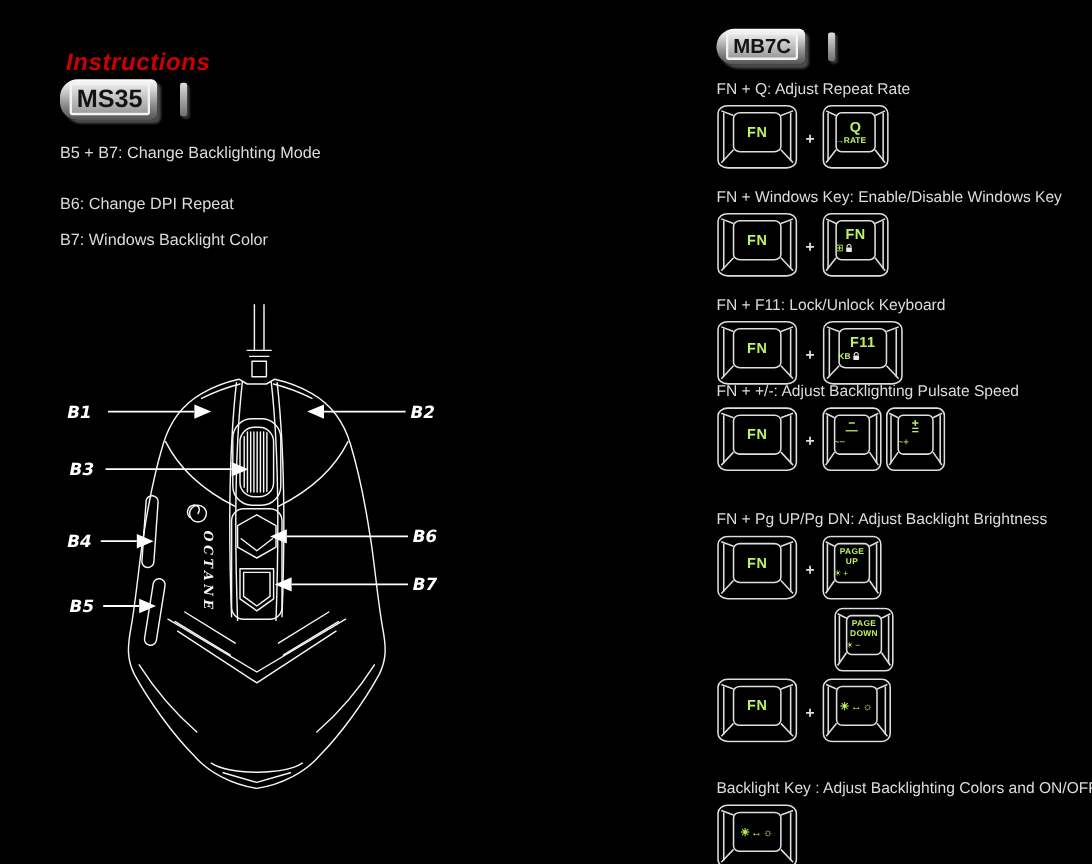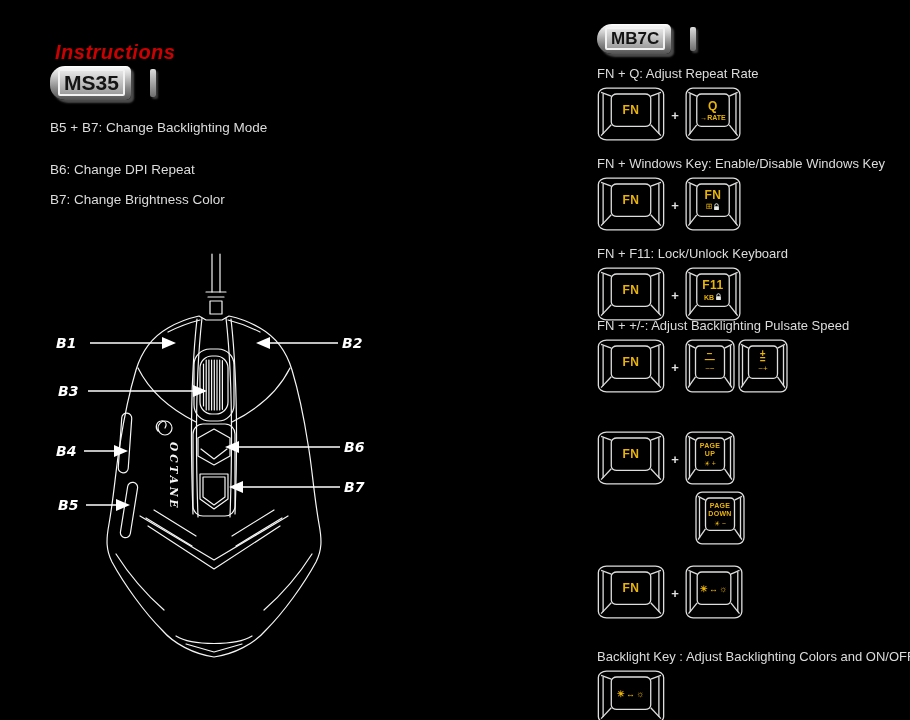--- a/index.html
+++ b/index.html
@@ -45,22 +45,22 @@
   .kb-row{display:flex;align-items:flex-start;margin-top:6px;}
   .plus-sep{width:20px;text-align:center;color:#e0e0e0;font-weight:bold;font-size:13px;margin-top:21px;flex:0 0 auto;}
   .kb-stack{margin-left:98px;margin-top:6px;}
 
   
   .keycap{position:relative;flex:0 0 auto;}
   .keycap svg.kc{position:absolute;inset:0;width:100%;height:100%;}
   .kc rect,.kc line{fill:none;stroke:#dedede;stroke-width:1.3;vector-effect:non-scaling-stroke;}
   .kc-face{
     position:absolute;left:20%;right:20%;top:12%;bottom:26%;
-    display:flex;flex-direction:column;align-items:center;justify-content:center;
-    color:#eab308;text-align:center;
+    display:flex;flex-direction:column;justify-content:center;
+    color:#bef264;text-align:center;
   }
   .kc-main{font-weight:bold;font-size:12px;line-height:1;letter-spacing:.5px;}
   .kc-main.longtxt{font-size:7px;line-height:1.15;letter-spacing:.3px;}
   .kc-sub{margin-top:2px;font-size:7px;line-height:1;display:flex;align-items:center;gap:1px;}
   .stack{display:block;font-size:10px;line-height:.62;font-weight:bold;}
   .bl{font-size:9px;letter-spacing:1px;font-weight:bold;}
   .lock-svg{width:7px;height:8px;display:inline-block;}
   .tinyb{font-weight:bold;}
   .mouse-svg{position:absolute;}
 </style>
@@ -78,21 +78,21 @@
 
 <div class="badge badge-mb7c">
   <div class="badge-body">
     <span class="badge-label">MB7C</span>
   </div>
   <div class="badge-tab"></div>
 </div>
 
 <div class="mouse-instr" style="top:120px">B5 + B7: Change Backlighting Mode</div>
 <div class="mouse-instr" style="top:162px">B6: Change DPI Repeat</div>
-<div class="mouse-instr" style="top:192px">B7: Change Brightness Color</div>
+<div class="mouse-instr" style="top:192px">B7: Windows Backlight Color</div>
 
 <svg class="mouse-svg" viewBox="0 0 368 428" style="left:36px;top:252px;width:368px;height:428px;">
   <g stroke="#f5f5f5" fill="none" stroke-width="1.2" stroke-linejoin="round" stroke-linecap="round">
 
     <g>
       <line x1="176" y1="2" x2="176" y2="40"></line>
       <line x1="184" y1="2" x2="184" y2="40"></line>
       <path d="M170,40 h20 M172,45 h16 M174,49 h12 v13 h-12 z"></path>
     </g>
 
@@ -287,21 +287,21 @@
             <line x1="6" y1="90" x2="21" y2="70"></line>
             <line x1="94" y1="90" x2="79" y2="70"></line>
             <line x1="9" y1="13" x2="9" y2="87"></line>
             <line x1="91" y1="13" x2="91" y2="87"></line>
           </svg>
           <div class="kc-face">
             <div class="kc-main">FN</div>
           </div>
         </div>
         <div class="plus-sep">+</div>
-        <div class="keycap" style="width:56px;height:54px">
+        <div class="keycap" style="width:68px;height:54px">
           <svg class="kc" viewBox="0 0 100 100" preserveAspectRatio="none">
             <rect x="2" y="2" width="96" height="96" rx="12"></rect>
             <rect x="21" y="13" width="58" height="60" rx="8"></rect>
             <line x1="6" y1="10" x2="21" y2="17"></line>
             <line x1="94" y1="10" x2="79" y2="17"></line>
             <line x1="6" y1="90" x2="21" y2="70"></line>
             <line x1="94" y1="90" x2="79" y2="70"></line>
             <line x1="9" y1="13" x2="9" y2="87"></line>
             <line x1="91" y1="13" x2="91" y2="87"></line>
           </svg>
@@ -374,20 +374,21 @@
               <span class="stack">+<br>=</span>
             </div>
             <div class="kc-sub">
               <span style="font-size:8px">~+</span>
             </div>
           </div>
         </div>
       </div>
     </div>
     <div class="kb-section" style="top: 425px;">
+      <div class="kb-heading">FN + Pg UP/Pg DN: Adjust Backlight Brightness</div>
       <div class="kb-row">
         <div class="keycap" style="width:68px;height:54px">
           <svg class="kc" viewBox="0 0 100 100" preserveAspectRatio="none">
             <rect x="2" y="2" width="96" height="96" rx="12"></rect>
             <rect x="21" y="13" width="58" height="60" rx="8"></rect>
             <line x1="6" y1="10" x2="21" y2="17"></line>
             <line x1="94" y1="10" x2="79" y2="17"></line>
             <line x1="6" y1="90" x2="21" y2="70"></line>
             <line x1="94" y1="90" x2="79" y2="70"></line>
             <line x1="9" y1="13" x2="9" y2="87"></line>

